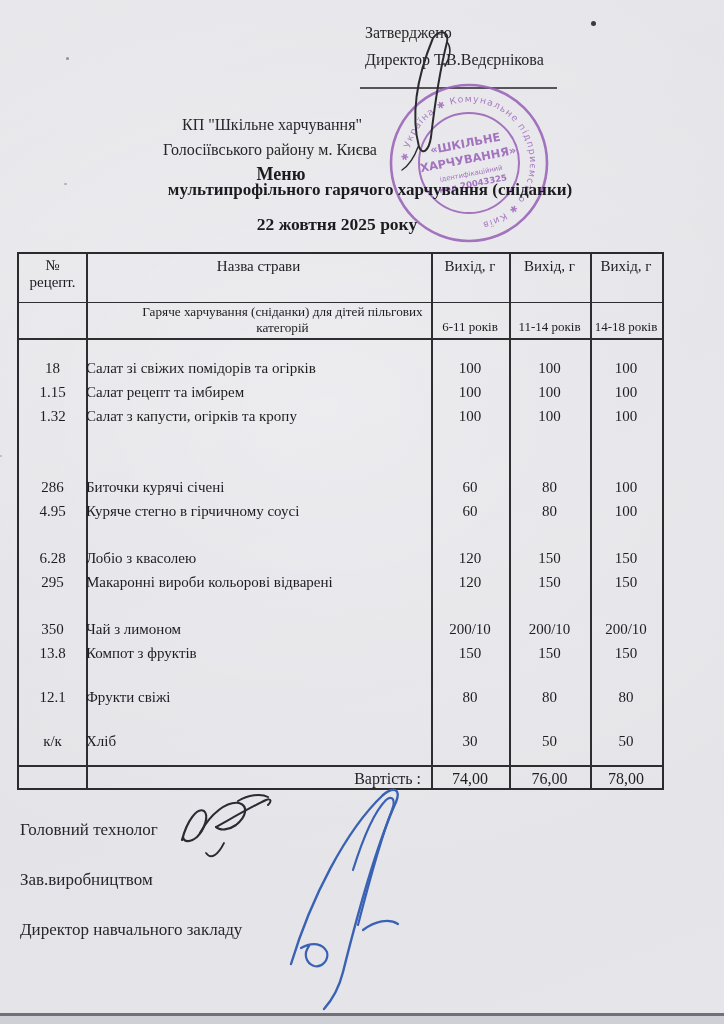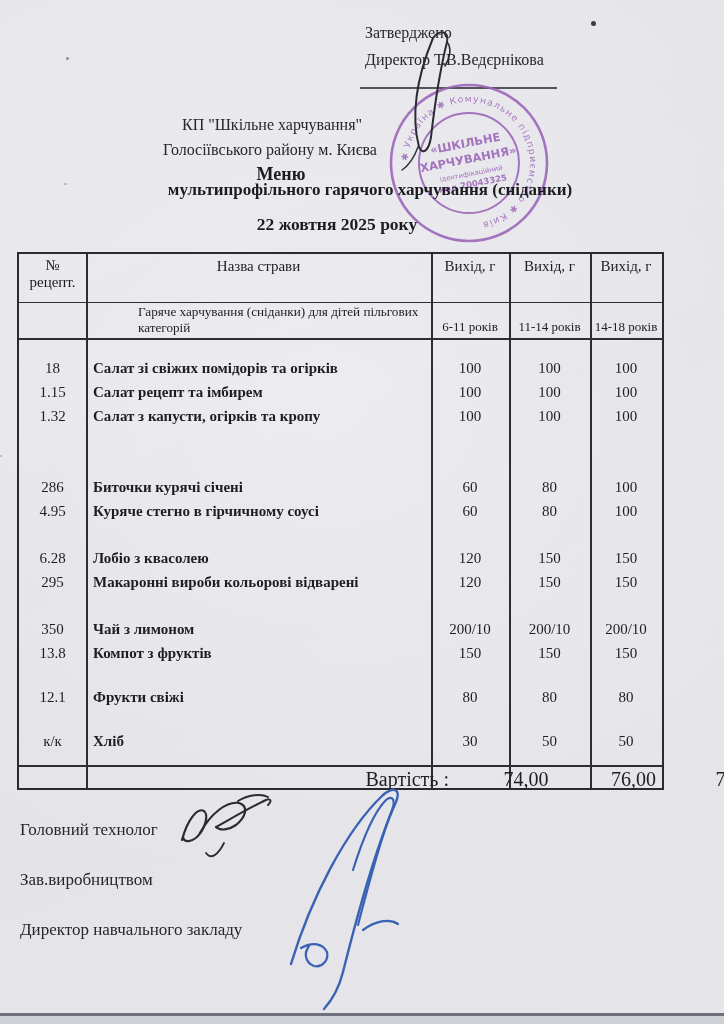--- a/index.html
+++ b/index.html
@@ -18,27 +18,27 @@
   .sign-underline{position:absolute;left:360px;top:87px;width:197px;height:1.6px;background:#3a3a40;opacity:.85;}
   
   .h-org{font-size:16px;color:#26262c;}
   .h-bold{font-weight:700;color:#1b1b20;}
   
   .menu-table{position:absolute;left:17px;top:252px;width:647px;height:538px;border:2px solid #2a2a2f;box-sizing:border-box;}
   .vline{position:absolute;top:0;width:1.6px;height:100%;background:#2d2d32;}
   .hline{position:absolute;left:0;width:100%;background:#2d2d32;}
   .trow{position:absolute;left:0;width:100%;display:grid;grid-template-columns:67px 345px 78px 81px 72px;}
   .c-code{text-align:center;}
-  .c-dish{padding-left:7px;font-weight:bold;}
+  .c-dish{}
   .c-val{text-align:center;}
   .body-row{height:22px;line-height:22px;font-size:15px;color:#1d1d22;}
   .th{font-size:15px;color:#1c1c21;text-align:center;}
   .sub{font-size:13.2px;line-height:16px;color:#1c1c21;}
   .age{font-size:13px;color:#1c1c21;display:flex;align-items:flex-end;justify-content:center;padding-bottom:3px;box-sizing:border-box;}
-  .foot-row{height:25px;line-height:24px;font-size:20px;gap:28px;}
+  .foot-row{height:25px;line-height:24px;font-size:16px;}
   .foot-label{text-align:right;padding-right:10px;}
   
   .role-line{font-size:17px;color:#26262c;}
   svg text{font-family:"DejaVu Sans",sans-serif;}
   .stamp-ring-text{font-size:9.3px;letter-spacing:1.1px;fill:var(--stamp_purple);opacity:.92;}
   .stamp-name{font-size:11.5px;font-weight:bold;fill:var(--stamp_purple);}
   .stamp-small{font-size:6.8px;fill:var(--stamp_purple);}
   .stamp-code{font-size:8.5px;font-weight:bold;fill:var(--stamp_purple);}
   .stamp-circle{stroke:var(--stamp_purple);fill:none;}
   .pen-black{stroke:var(--pen_black);fill:none;stroke-linecap:round;}
@@ -102,21 +102,21 @@
         <div>рецепт.</div>
       </div>
       <div class="th" style="padding-top:4px;">Назва страви</div>
       <div class="th" style="padding-top:4px;">Вихід, г</div>
       <div class="th" style="padding-top:4px;">Вихід, г</div>
       <div class="th" style="padding-top:4px;">Вихід, г</div>
     </div>
 
     <div class="trow" style="top:49px;height:35px;">
       <div></div>
-      <div class="sub" style="text-align:left;padding:1px 4px 0;margin-left:48px;">Гаряче харчування (сніданки) для дітей пільгових категорій</div>
+      <div class="sub" style="text-align:center;padding:1px 4px 0;margin-left:48px;">Гаряче харчування (сніданки) для дітей пільгових категорій</div>
       <div class="age">6-11 років</div>
       <div class="age">11-14 років</div>
       <div class="age">14-18 років</div>
     </div>
 
     <div class="trow body-row" style="top:103px;">
       <div class="c-code">18</div>
       <div class="c-dish">Салат зі свіжих помідорів та огірків</div>
       <div class="c-val">100</div>
       <div class="c-val">100</div>

